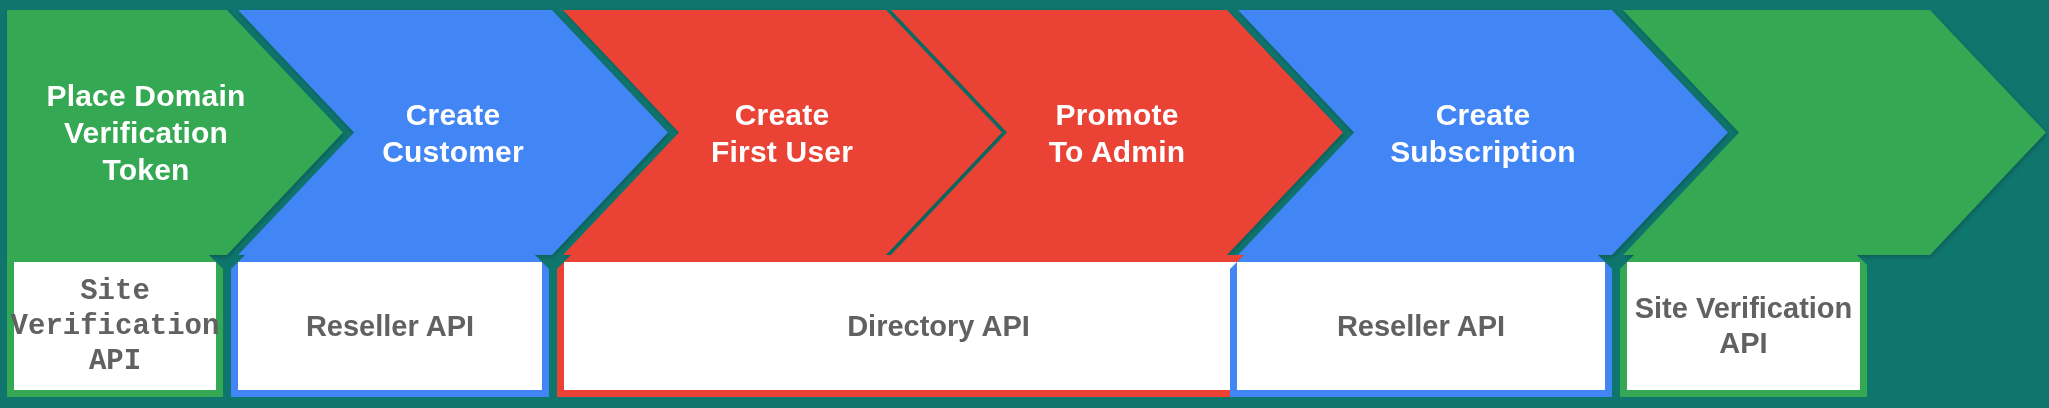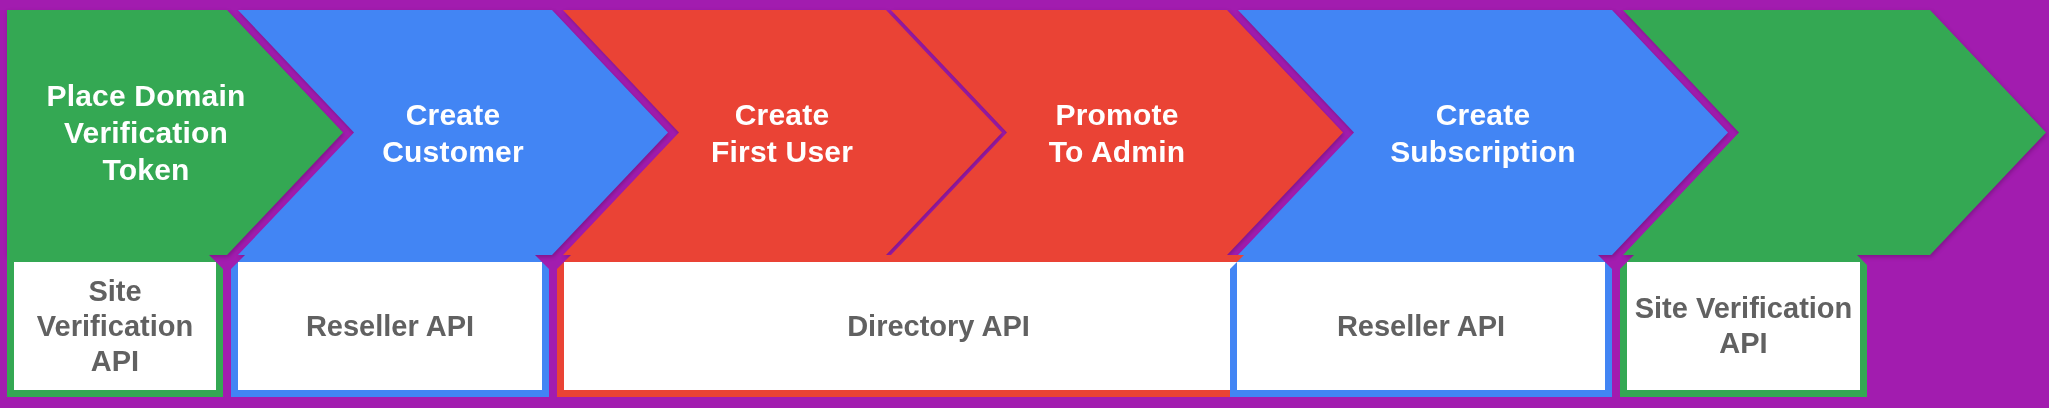--- a/index.html
+++ b/index.html
@@ -1,20 +1,20 @@
 <!DOCTYPE html>
 <html><head>
 <meta charset="utf-8">
 <style>
   html, body { margin: 0; padding: 0; background: #ffffff; }
   .canvas {
     position: relative;
     width: 2049px;
     height: 408px;
-    background: #a21caf;
+    background: #0f766e;
     font-family: "Liberation Sans", sans-serif;
     overflow: hidden;
   }
 
   
   .chev { position: absolute; top: 10px; height: 245px; filter: drop-shadow(1px 2px 2px rgba(0,0,0,0.22)); }
   .chev-fill { width: 100%; height: 100%; }
   .c1 { left: 7px;    width: 336px; }
   .c1 .chev-fill { clip-path: polygon(0 0, 220px 0, 336px 122.5px, 220px 245px, 0 245px); }
   .c2 { left: 238px;  width: 430px; }
@@ -60,21 +60,21 @@
     align-items: center;
     justify-content: center;
     text-align: center;
     color: #616161;
     font-weight: 700;
     font-size: 29px;
     line-height: 35px;
     white-space: pre-line;
     filter: drop-shadow(1px 2px 2px rgba(0,0,0,0.28));
   }
-  .b1 { left: 7px;    width: 216px; clip-path: polygon(0 0, calc(100% - 14px) 0, 100% 14px, 100% 100%, 0 100%); }
+  .b1 { left: 7px;    width: 216px; clip-path: polygon(0 0, calc(100% - 14px) 0, 100% 14px, 100% 100%, 0 100%); font-family: Liberation Mono, monospace; }
   .b2 { left: 231px;  width: 318px; clip-path: polygon(14px 0, calc(100% - 14px) 0, 100% 14px, 100% 100%, 0 100%, 0 14px); }
   .b3 { left: 557px;  width: 763px; clip-path: polygon(14px 0, calc(100% - 14px) 0, 100% 14px, 100% 100%, 0 100%, 0 14px); }
   .b4 { left: 1230px; width: 382px; clip-path: polygon(14px 0, calc(100% - 14px) 0, 100% 14px, 100% 100%, 0 100%, 0 14px); }
   .b5 { left: 1620px; width: 247px; clip-path: polygon(14px 0, calc(100% - 10px) 0, 100% 10px, 100% 100%, 0 100%, 0 14px); }
 </style>
 </head>
 <body>
 
 <div class="canvas">
 

